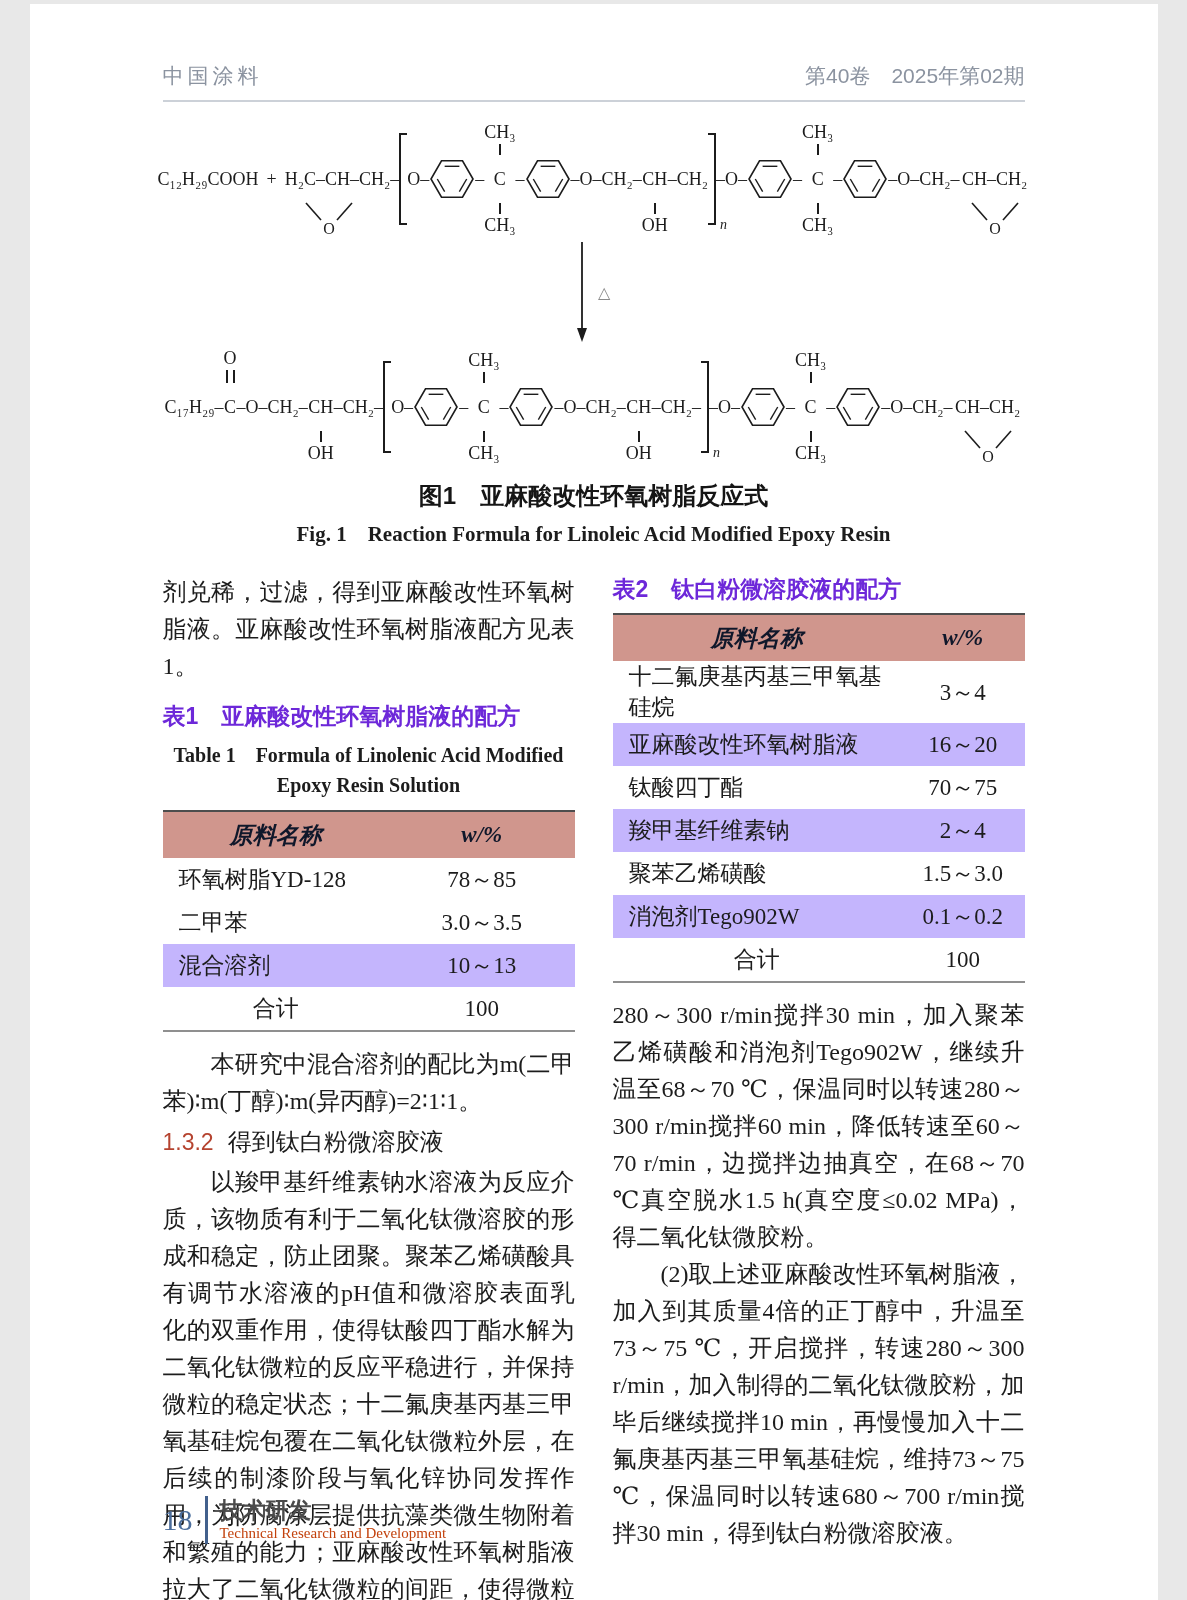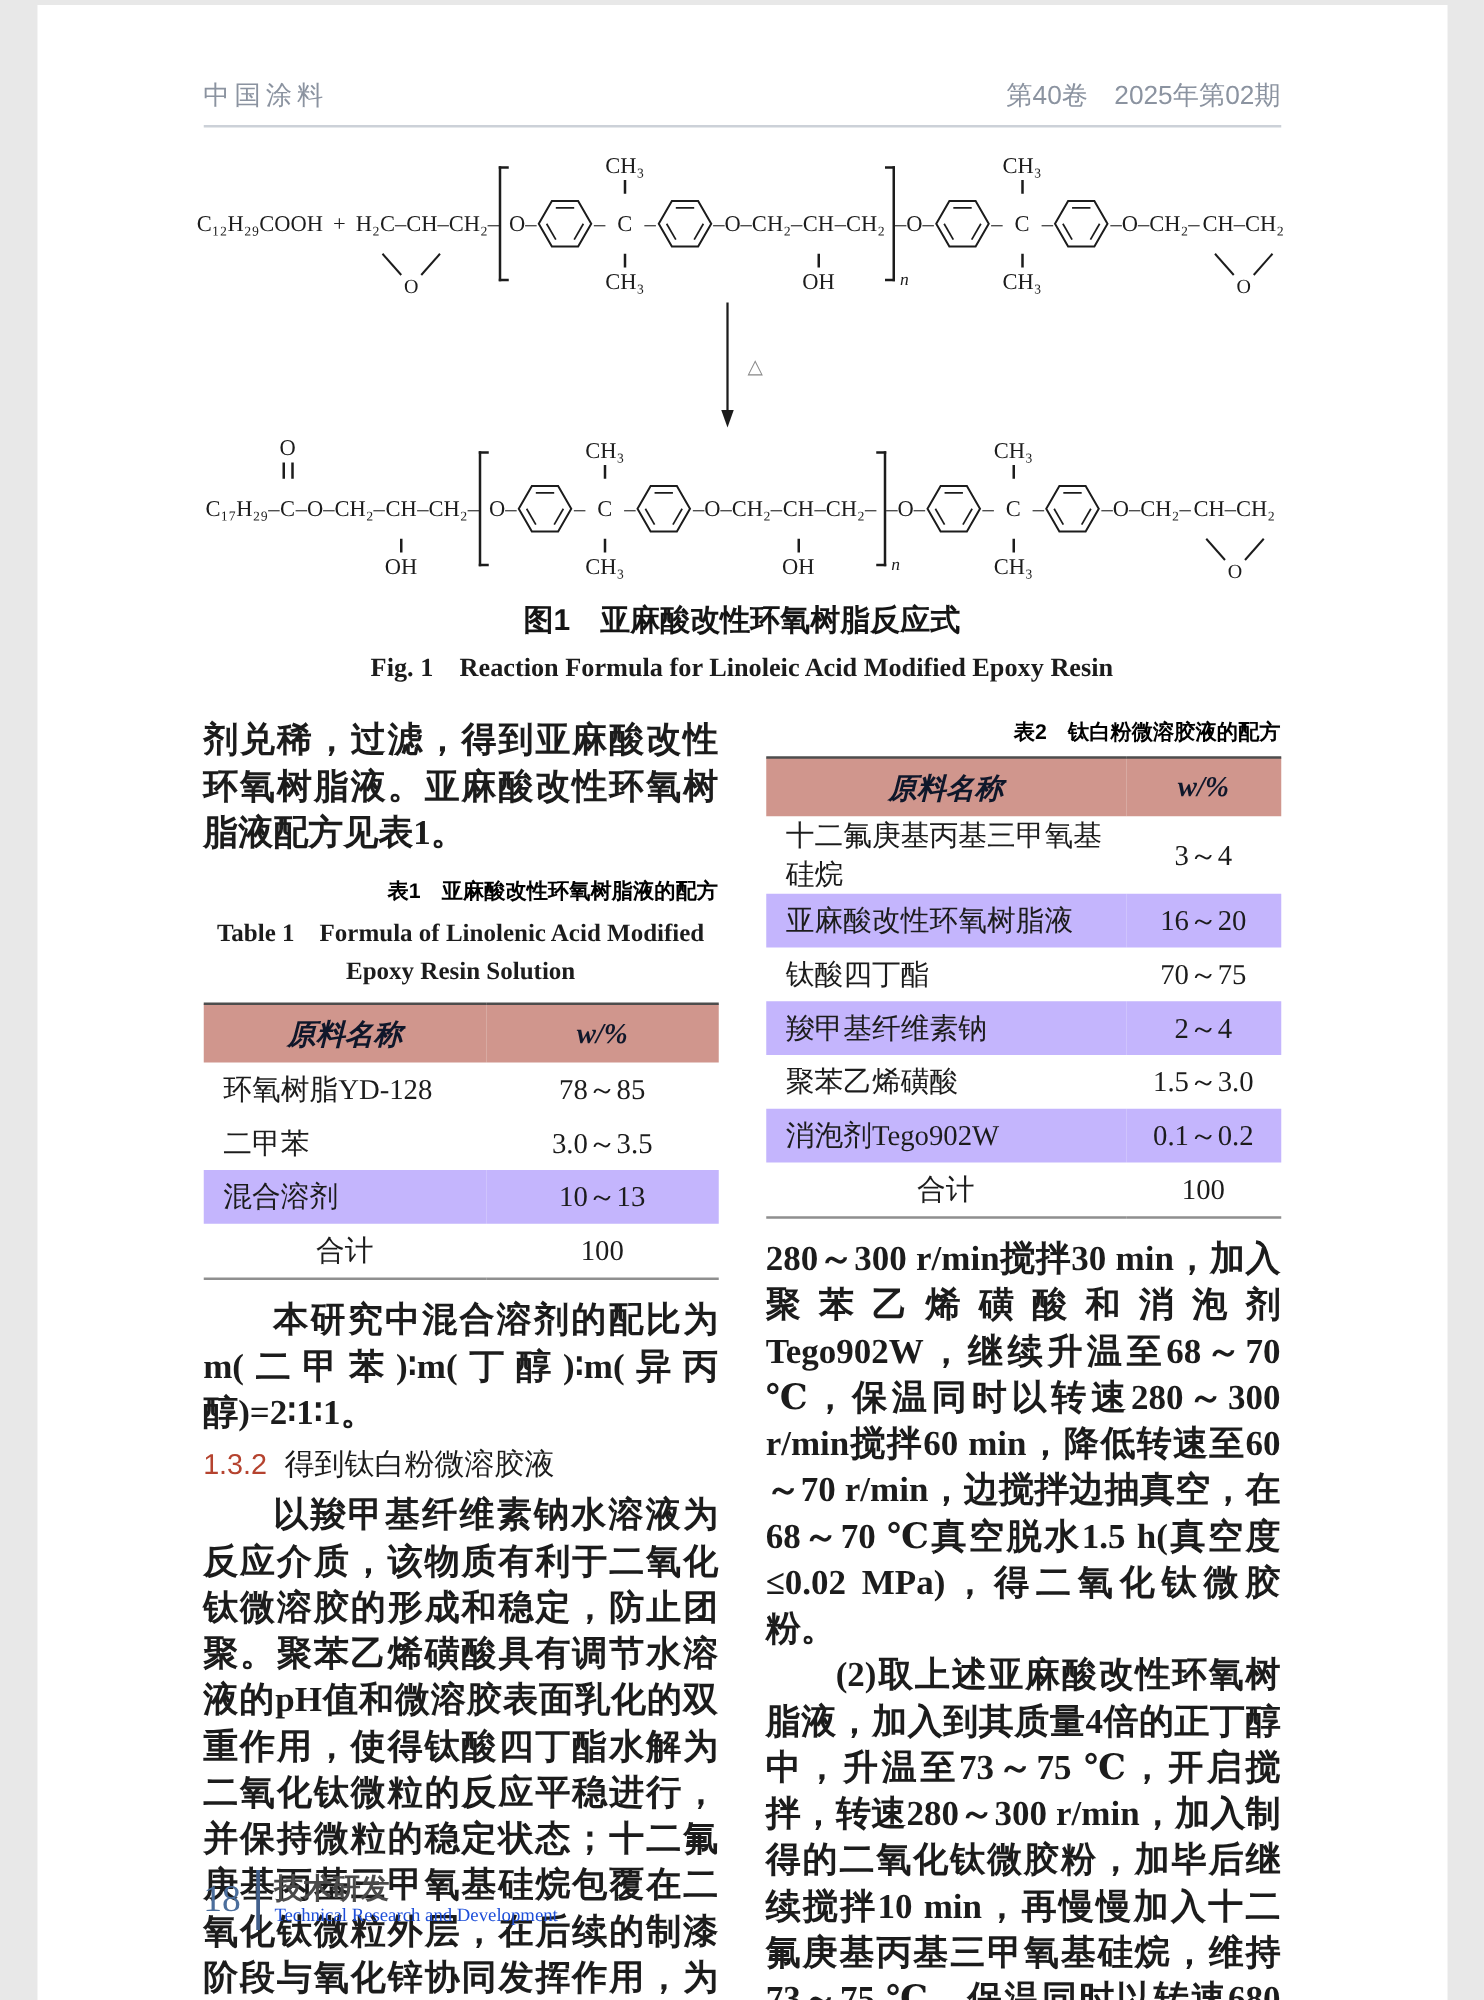--- a/index.html
+++ b/index.html
@@ -31,50 +31,50 @@
   .plus{margin:0 8px;}
   .epleft{margin-right:26px;}
   .arrow-block{display:flex;justify-content:center;margin:2px 0 4px 0;}
   .cap-zh{text-align:center;font-weight:bold;font-size:24px;margin-top:14px;
           font-family:"Liberation Sans","DejaVu Sans",sans-serif;color:#151515;}
   .cap-en{text-align:center;font-weight:bold;font-size:21px;margin-top:8px;}
 
   
   .cols{display:flex;gap:38px;margin-top:26px;}
   .col{width:441.5px;}
-  .para{font-size:28px;line-height:37px;text-align:justify;margin:0;font-weight:bold;}
+  .para{font-size:24px;line-height:37px;text-align:justify;margin:0;}
   .ind{text-indent:2em;}
   .h3{font-size:24px;line-height:40px;margin:2px 0;}
   .h3 .num{color:#b5432f;font-family:"Liberation Sans","DejaVu Sans",sans-serif;
            font-size:23px;margin-right:14px;}
 
   
   .tblock{margin:16px 0 14px 0;}
-  .tbl-title-zh{text-align:right;font-weight:bold;font-size:17px;
-                font-family:"Liberation Sans","DejaVu Sans",sans-serif;color:#000000;margin-bottom:8px;}
+  .tbl-title-zh{text-align:left;font-weight:bold;font-size:23px;
+                font-family:"Liberation Sans","DejaVu Sans",sans-serif;color:#6d28d9;margin-bottom:8px;}
   .tbl-title-en{text-align:center;font-weight:bold;font-size:20px;line-height:30px;margin-bottom:10px;}
   table.ftable{width:100%;border-collapse:collapse;table-layout:fixed;
                border-top:2px solid #4d4d4d;border-bottom:2px solid #8f8f8f;font-size:23px;}
   table.ftable td{height:43px;vertical-align:middle;padding:0;}
   table.ftable .c1{padding-left:16px;text-align:left;}
   table.ftable .c2{text-align:center;}
   table.ftable tr.thead td{background:#d0968d;color:#0f172a;font-weight:bold;height:46px;font-style:italic;}
   table.ftable tr.thead .c1{text-align:center;padding-left:0;}
   table.ftable tr.pink td{background:#c4b5fd;}
   table.ftable tr.total .c1{text-align:center;padding-left:0;}
   .witp{font-style:italic;}
 
   
   .pg-footer{position:absolute;left:133px;top:1492px;display:flex;align-items:center;}
   .pg-footer .pno{font-size:30px;color:#4b6e9c;margin-right:12px;
                   font-family:"Liberation Serif","DejaVu Serif",serif;}
   .pg-footer .bar{width:3px;height:48px;background:#42608c;margin-right:12px;}
   .pg-footer .sec-zh{font-family:"Liberation Sans","DejaVu Sans",sans-serif;
                      font-weight:bold;font-size:23px;color:#4a4a4a;line-height:26px;}
-  .pg-footer .sec-en{font-size:15px;color:#1d4ed8;line-height:20px;}
+  .pg-footer .sec-en{font-size:15px;color:#c2410c;line-height:20px;}
 </style>
 </head>
 <body>
 
 <div class="page">
 
   <div class="pg-header">
     <span class="journal">中国涂料</span>
     <span class="issue">第40卷　2025年第02期</span>
   </div>

